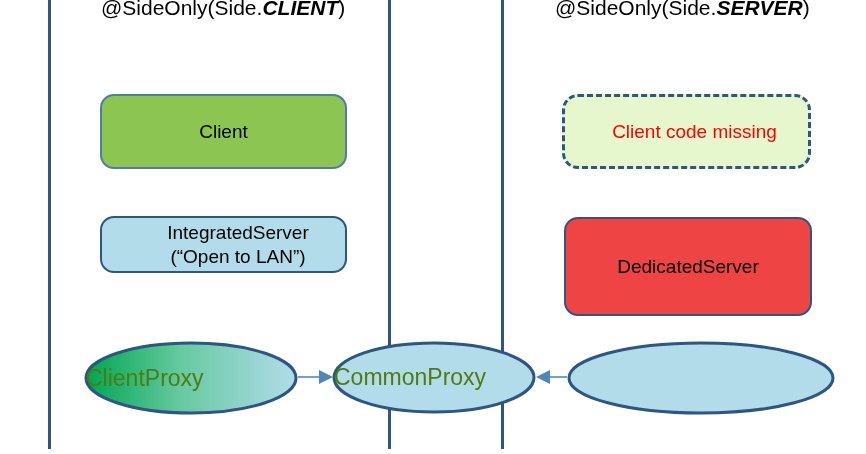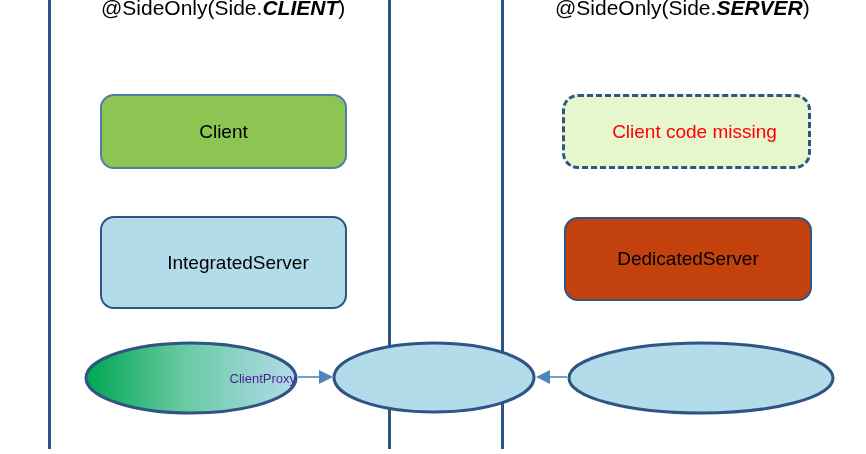--- a/index.html
+++ b/index.html
@@ -69,48 +69,48 @@
     font-size: 19px;
     line-height: 1.22;
     color: #000000;
   }
   #box-client {
     left: 76px; top: 94px; width: 247px; height: 75px;
     background: #8CC551;
     border: 2px solid #4F7DA8;
   }
   #box-integrated-server {
-    left: 76px; top: 216px; width: 247px; height: 93px;
+    left: 76px; top: 216px; width: 247px; height: 57px;
     background: #B2DCEA;
     border: 2px solid #2E5583;
     padding-left: 29px;
   }
   #box-client-code-missing {
     left: 538px; top: 94px; width: 249px; height: 75px;
     background: #E6F7CE;
     border: 3px dashed #2E5583;
     color: #FF0000;
     border-radius: 16px;
     padding-left: 16px;
   }
   #box-dedicated-server {
-    left: 540px; top: 217px; width: 248px; height: 84px;
-    background: #c2410c;
+    left: 540px; top: 217px; width: 248px; height: 99px;
+    background: #ef4444;
     border: 2px solid #2E5583;
   }
 
   
   .ellipse-label {
     position: absolute;
     display: flex;
     align-items: center;
-    justify-content: flex-end;
+    justify-content: flex-start;
     text-align: center;
-    font-size: 13px;
-    color: #4c1d95;
+    font-size: 23px;
+    color: #4d7c0f;
     pointer-events: none;
   }
   #label-client-proxy        { left: 62px;  top: 343px; width: 210px; height: 70px; }
   #label-common-proxy        { left: 310px; top: 343px; width: 200px; height: 69px; }
   #label-dedicated-server-proxy { left: 545px; top: 343px; width: 265px; height: 70px; }
 </style>
 </head>
 <body>
 
 <div id="canvas">
@@ -124,20 +124,21 @@
 
   <div class="column-header" id="header-server"><span>@SideOnly(Side.</span><span class="emph">SERVER</span><span>)</span></div>
 
   <div class="node-box" id="box-client">
     <span>Client</span>
   </div>
 
   <div class="node-box" id="box-integrated-server">
     <span>
       <span>IntegratedServer</span><br>
+      <span>(“Open to LAN”)</span>
     </span>
   </div>
 
   <div class="node-box" id="box-client-code-missing">
     <span>Client code missing</span>
   </div>
 
   <div class="node-box" id="box-dedicated-server">
     <span>DedicatedServer</span>
   </div>
@@ -164,14 +165,17 @@
     <ellipse cx="167" cy="378" rx="105" ry="35" fill="url(#clientProxyGradient)" stroke="#2E5583" stroke-width="3"></ellipse>
 
     <ellipse cx="410" cy="377.5" rx="100" ry="34.5" fill="#B2DCEA" stroke="#2E5583" stroke-width="3"></ellipse>
 
     <ellipse cx="677" cy="378" rx="132" ry="35" fill="#B2DCEA" stroke="#2E5583" stroke-width="3"></ellipse>
   </svg>
 
   <div class="ellipse-label" id="label-client-proxy">
     <span>ClientProxy</span>
   </div>
+  <div class="ellipse-label" id="label-common-proxy">
+    <span>CommonProxy</span>
+  </div>
 
 </div>
 
 </body></html>

